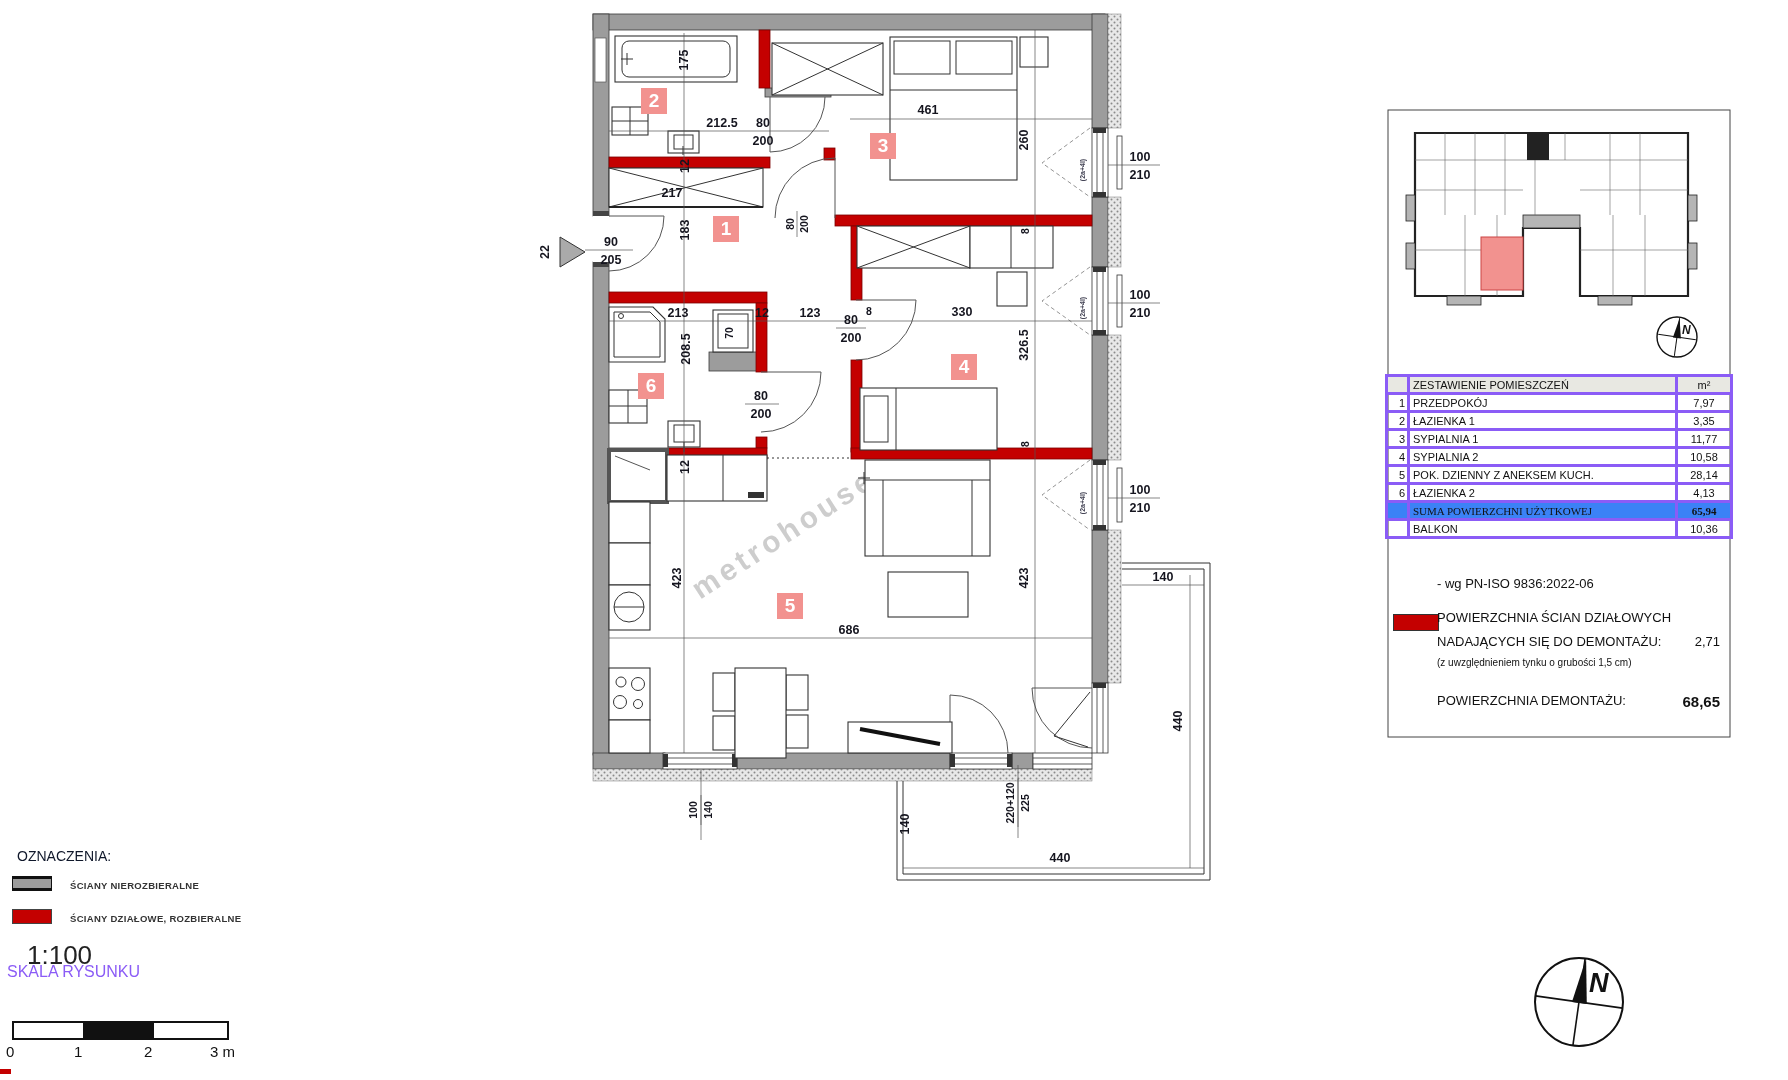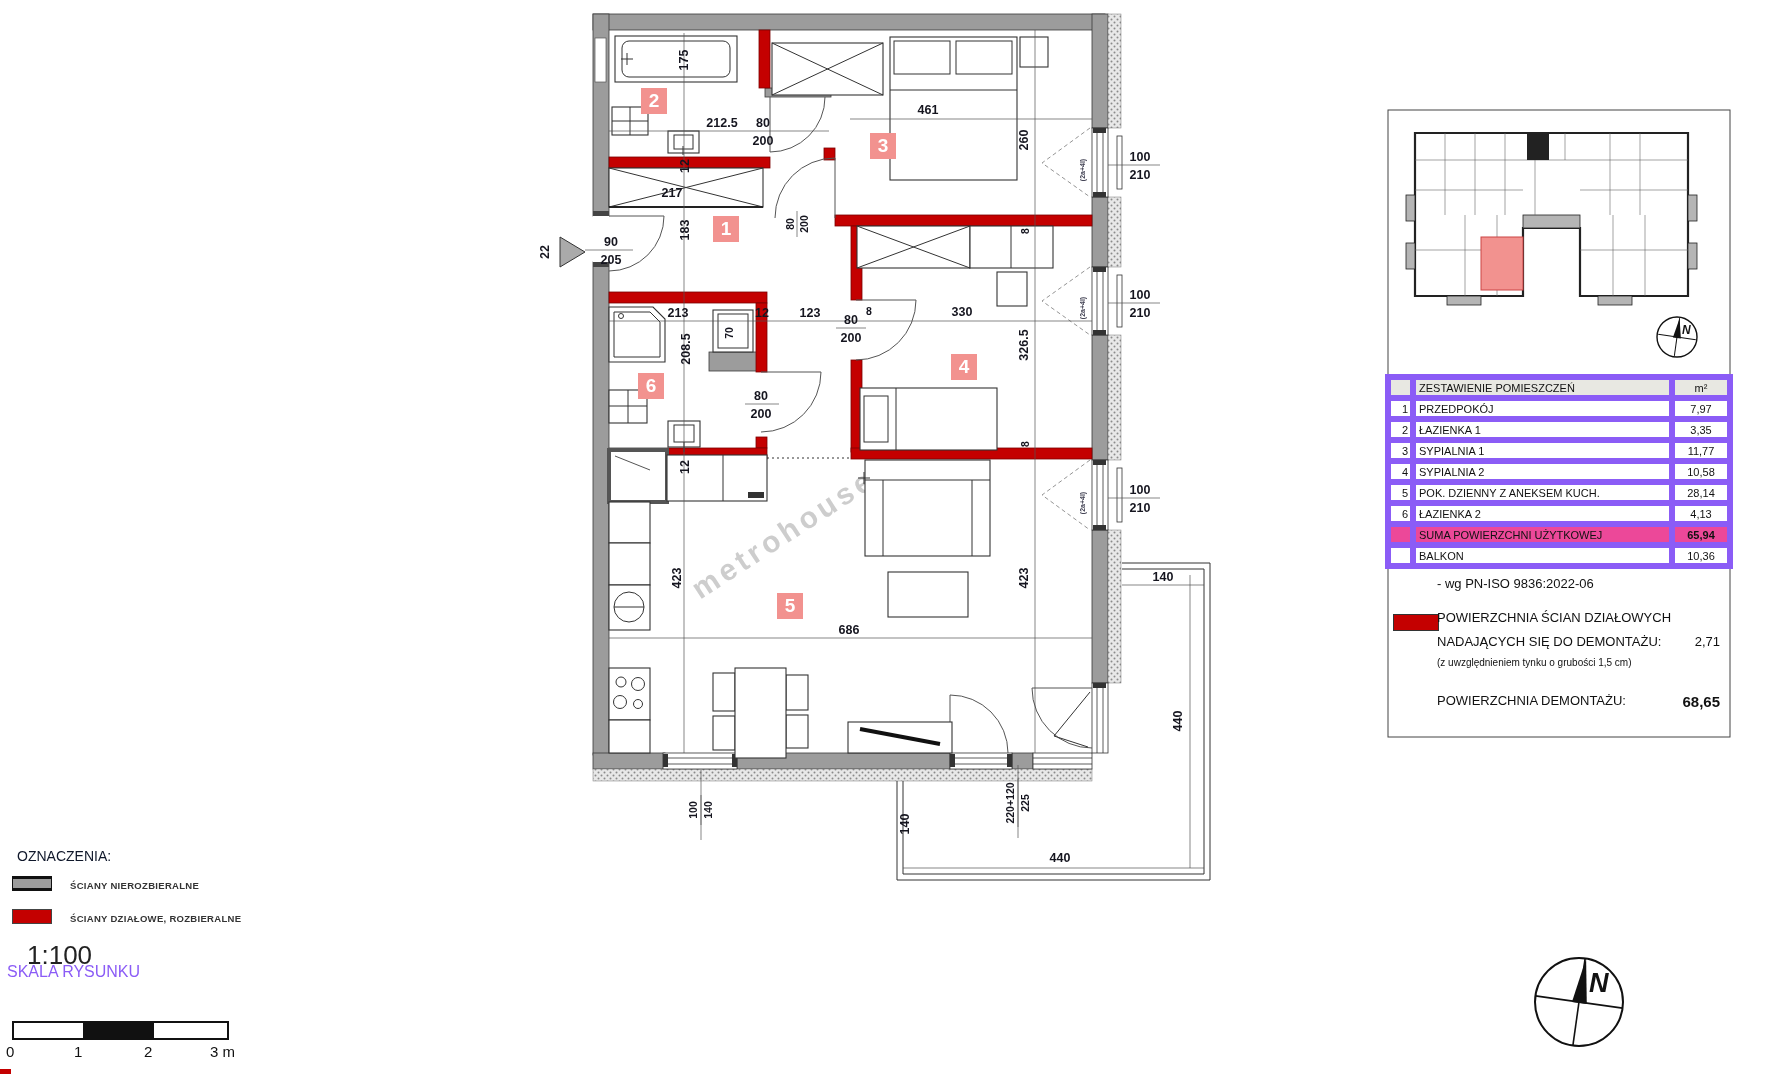--- a/index.html
+++ b/index.html
@@ -19,25 +19,25 @@
   .dim{font:bold 12.5px "Liberation Sans",sans-serif;fill:#15151f;text-anchor:middle;}
   .dims{font:bold 10.5px "Liberation Sans",sans-serif;fill:#15151f;text-anchor:middle;}
   .dimt{font:bold 7px "Liberation Sans",sans-serif;fill:#445;text-anchor:middle;}
   .badge{fill:#f2928f;}
   .badgetx{font:bold 19px "Liberation Sans",sans-serif;fill:#fff;text-anchor:middle;}
   .wm{font:bold 30px "Liberation Sans",sans-serif;fill:#bdbdbd;opacity:.75;letter-spacing:4px;}
   .mini-int{stroke:#666;stroke-width:.6;}
   
   .rtab{position:absolute;left:1385px;top:374px;width:348px;border-collapse:collapse;
         font:11px "Liberation Sans",sans-serif;color:#111;}
-  .rtab td{border:6px solid #8b5cf6;padding:0 3px;height:15px;white-space:nowrap;}
+  .rtab td{border:3px solid #8b5cf6;padding:0 3px;height:15px;white-space:nowrap;}
   .rtab .no{width:14px;text-align:right;padding-right:2px;}
   .rtab .ar{width:46px;text-align:center;}
   .rtab tr.hd td{background:#e8e8e2;}
-  .rtab tr.sum td{background:#ec4899;}
+  .rtab tr.sum td{background:#3b82f6;font-family:Liberation Serif, serif;}
   .rtab tr.sum .ar{font-weight:bold;}
   .nt{position:absolute;font:13px "Liberation Sans",sans-serif;color:#111;white-space:nowrap;}
   .swatch-red{position:absolute;left:1393px;top:614px;width:44px;height:15px;
               background:#c40000;border:1px solid #333;}
   
   .lg-title{position:absolute;left:17px;top:848px;font:14px "Liberation Sans",sans-serif;color:#0f172a;text-align:right;}
   .lg-item{position:absolute;display:flex;align-items:flex-end;}
   .lg-sw{width:38px;height:13px;margin-right:18px;}
   .lg-sw.gray{background:#9c9c9c;border-top:3px solid #111;border-bottom:3px solid #111;
               border-left:1px solid #111;border-right:1px solid #111;height:9px;}

